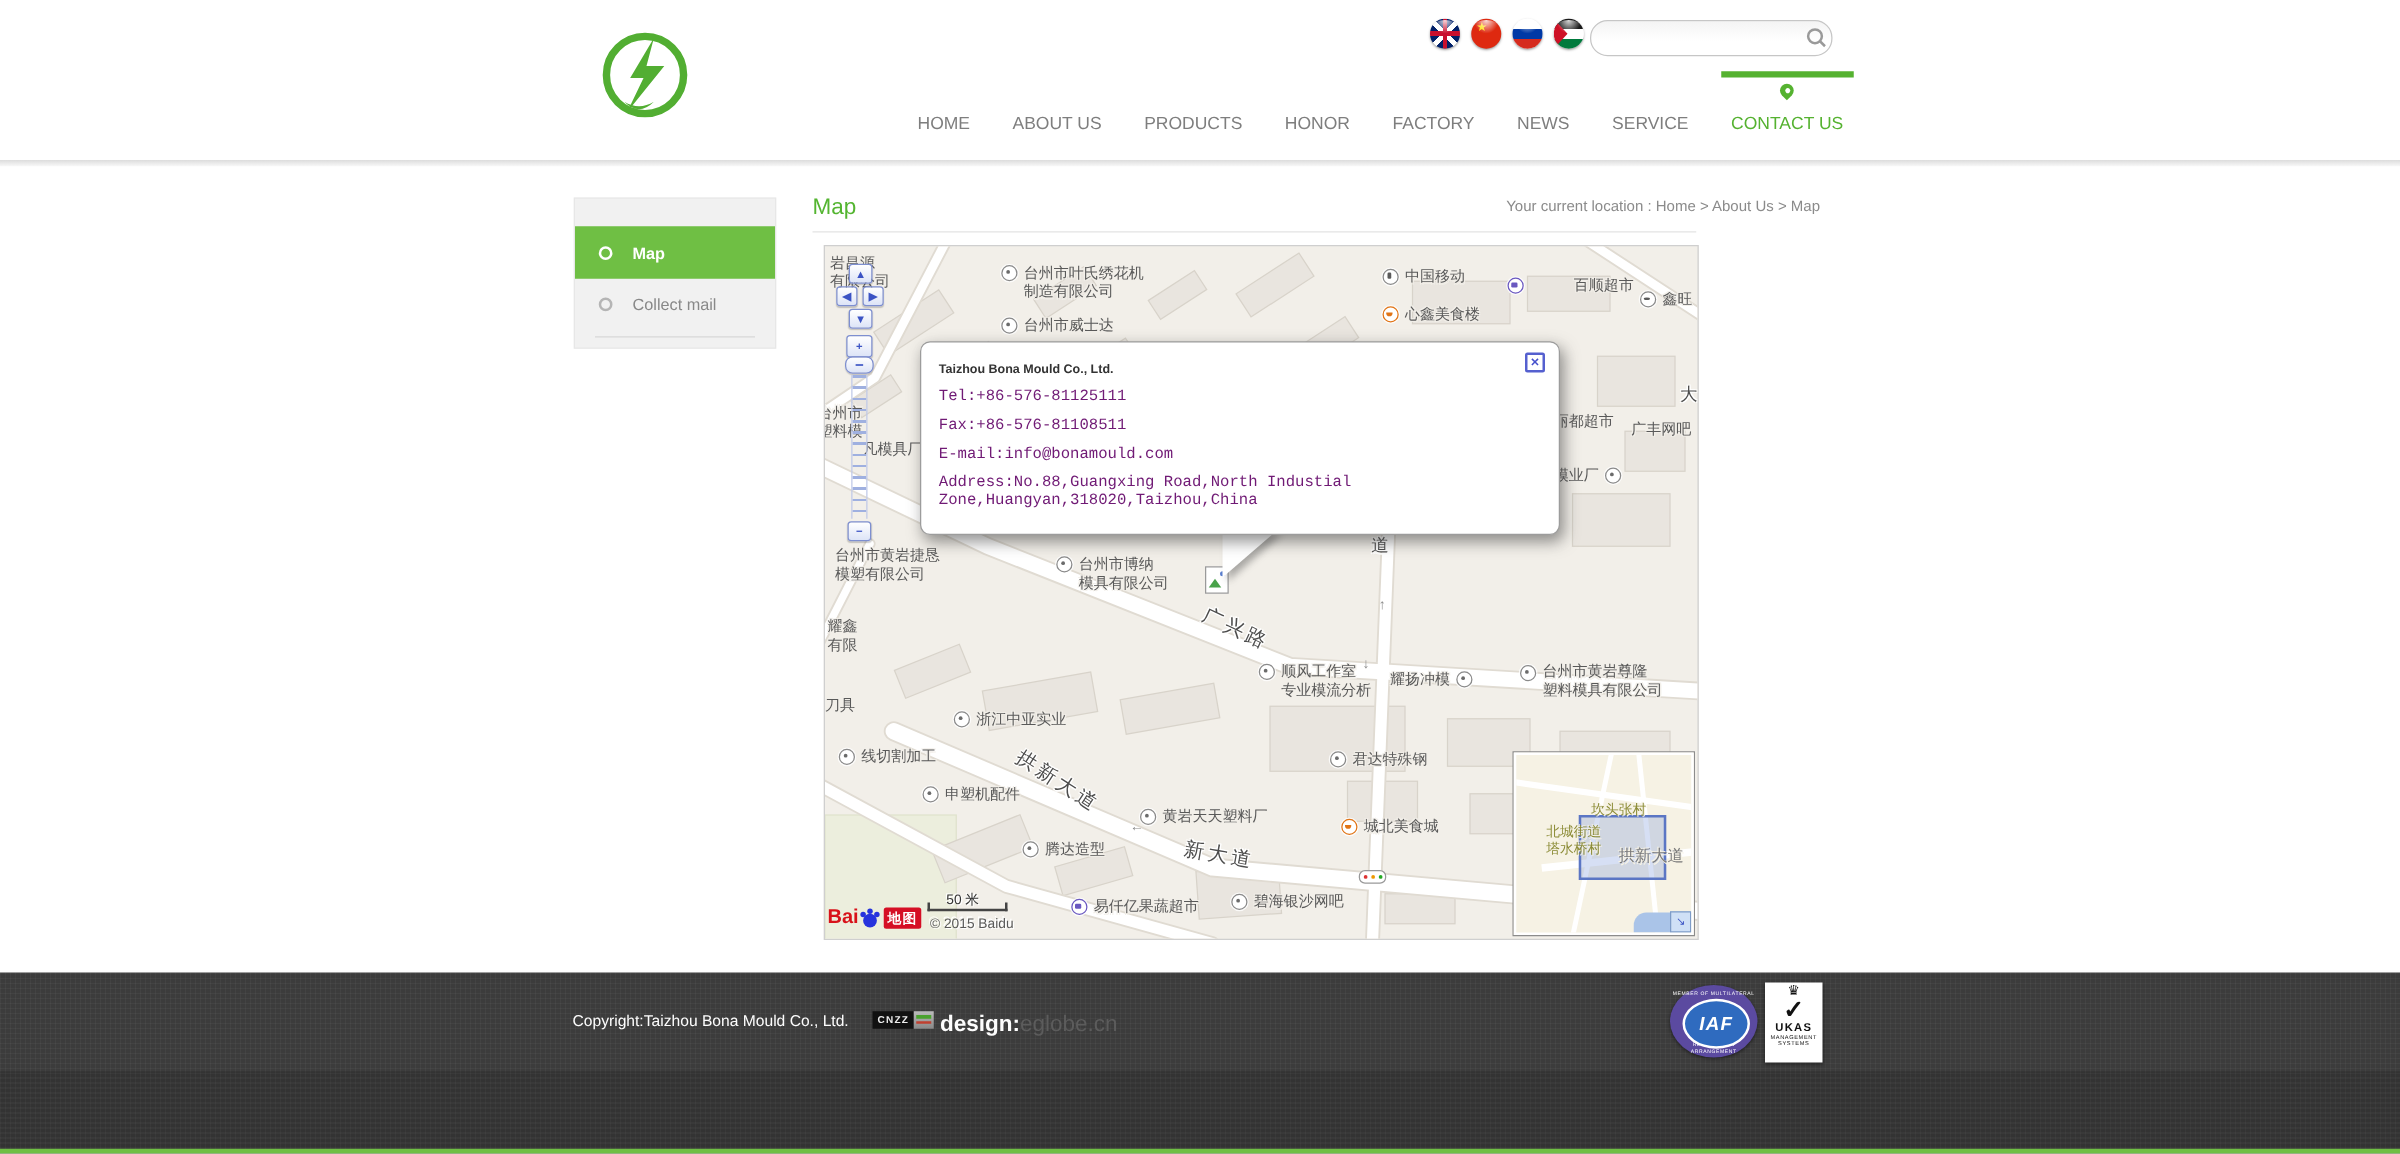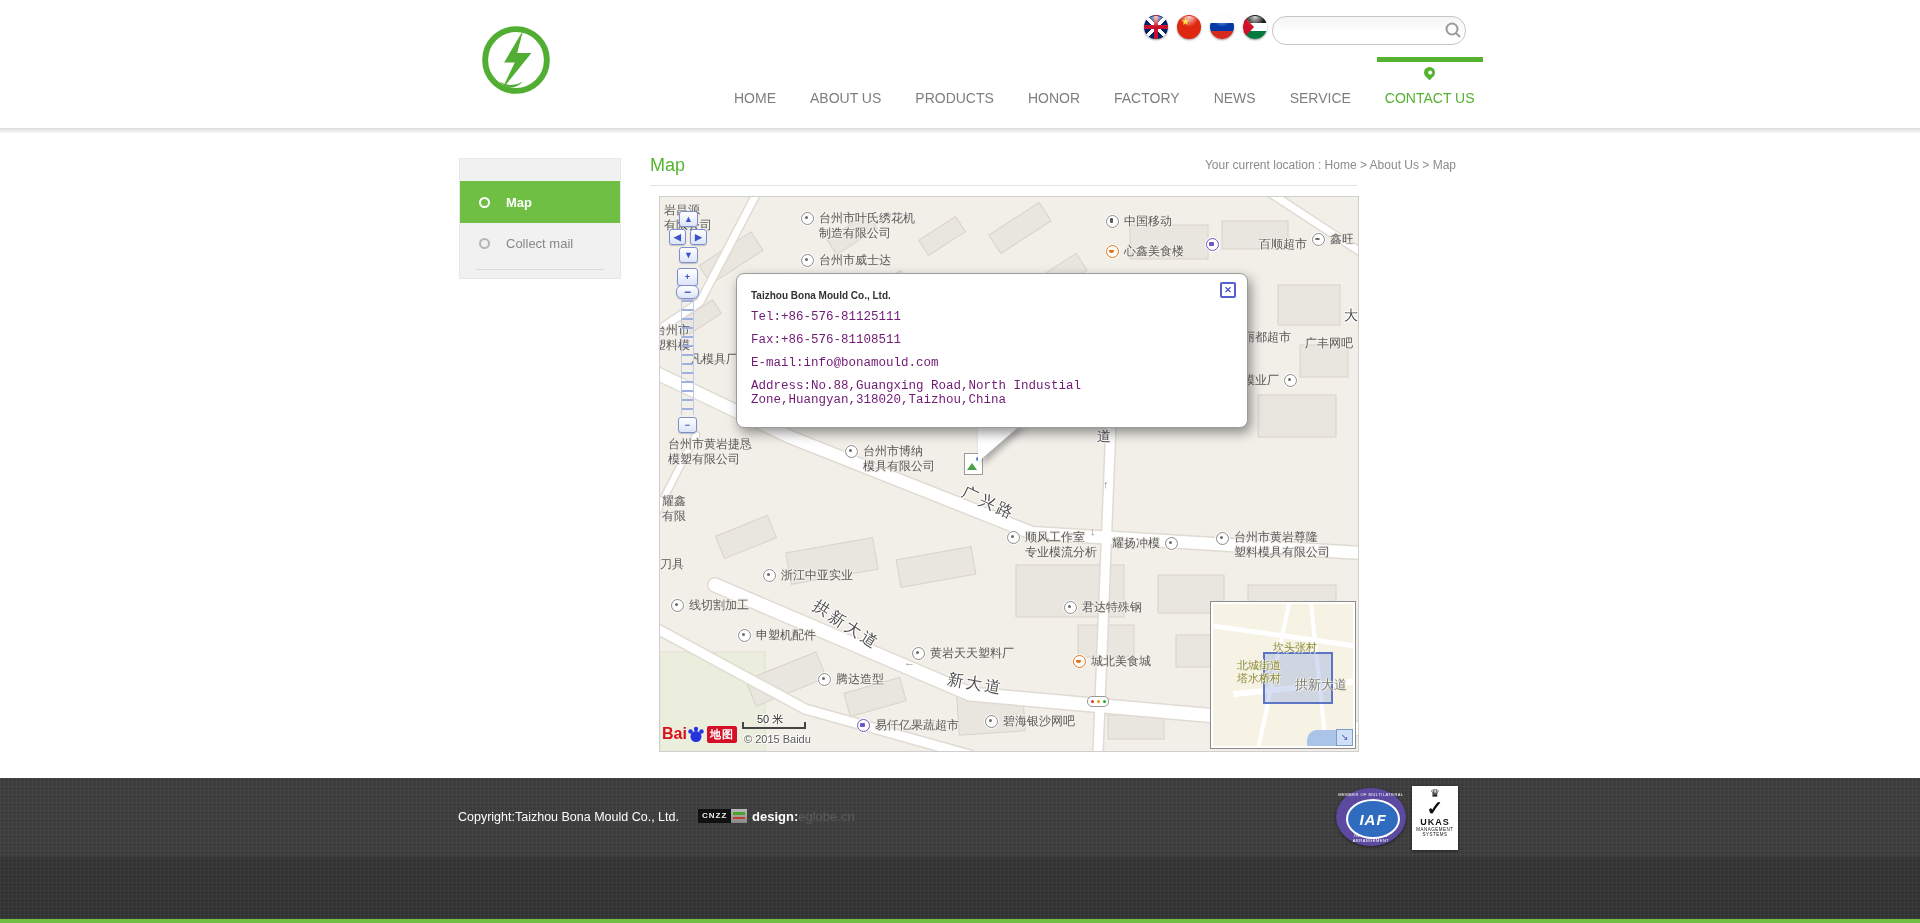--- a/index.html
+++ b/index.html
@@ -147,21 +147,21 @@
         repeating-linear-gradient(0deg,rgba(255,255,255,.035) 0 1px,transparent 1px 4px),
         repeating-linear-gradient(90deg,rgba(255,255,255,.035) 0 1px,transparent 1px 4px);}
   #footer-sub{position:absolute;left:0;top:79px;width:1920px;height:62px;background:rgba(0,0,0,.14);}
   #footer-green{position:absolute;left:0;bottom:0;width:1920px;height:4px;background:#6fbf44;}
   #ft-copy{position:absolute;left:458px;top:32px;font-size:12.5px;color:#fdfdfd;}
   #cnzz{position:absolute;left:698px;top:31px;display:flex;height:14px;cursor:pointer;}
   #cnzz-left{background:#111;color:#eee;font-size:8px;font-weight:bold;padding:2px 4px 0 4px;letter-spacing:1px;}
   #cnzz-right{width:16px;background:linear-gradient(#bbb,#888);position:relative;}
   #cnzz-right::before{content:'';position:absolute;left:2px;top:3px;width:12px;height:3px;background:#4aa22e;}
   #cnzz-right::after{content:'';position:absolute;left:2px;top:8px;width:12px;height:2px;background:#c04030;}
-  #ft-design{position:absolute;left:752px;top:31px;font-size:13px;font-weight:bold;color:#fdfdfd;}
+  #ft-design{position:absolute;left:752px;top:31px;font-size:18px;font-weight:bold;color:#fdfdfd;}
   #ft-design-value{font-weight:normal;color:#5c5c5c;cursor:pointer;}
   #ft-contact{position:absolute;left:1228px;top:0;width:94px;height:79px;background:#71bf44;cursor:pointer;
       display:flex;flex-direction:column;align-items:center;justify-content:center;}
   #ft-contact-label{font-family:"Liberation Serif",serif;font-size:17px;color:#fff;letter-spacing:2px;}
   #ft-contact-bar{width:28px;height:3px;background:#fff;margin-top:12px;}
   #iaf{position:absolute;left:1336px;top:10px;width:70px;height:58px;cursor:pointer;}
   #iaf-outer{position:absolute;left:0;top:0;width:70px;height:58px;border-radius:50%;background:#5b4aa0;
       box-shadow:0 1px 3px rgba(0,0,0,.5);}
   #iaf-inner{position:absolute;left:10px;top:11px;width:50px;height:36px;border-radius:50%;background:#2f6bbf;
       border:2px solid #fff;display:flex;align-items:center;justify-content:center;}
@@ -423,21 +423,21 @@
           <span class="poi-lines">
             <div>碧海银沙网吧</div>
           </span>
         </div>
         <div class="poi" style="left: 446px; top: 17px;">
           <span class="poi-icon phone"></span>
           <span class="poi-lines">
             <div>中国移动</div>
           </span>
         </div>
-        <div class="poi" style="left: 546px; top: 40px; gap: 40px;">
+        <div class="poi" style="left: 546px; top: 24px; gap: 40px;">
           <span class="poi-icon shop"></span>
           <span class="poi-lines">
             <div>百顺超市</div>
           </span>
         </div>
         <div class="poi" style="left: 652px; top: 35px;">
           <span class="poi-icon hotel"></span>
           <span class="poi-lines">
             <div>鑫旺</div>
           </span>

